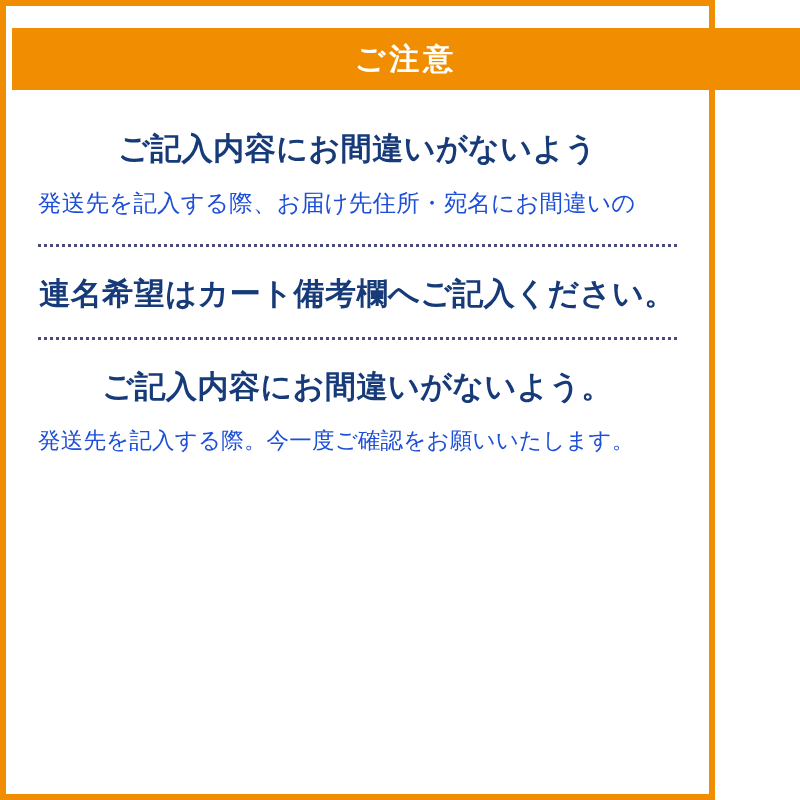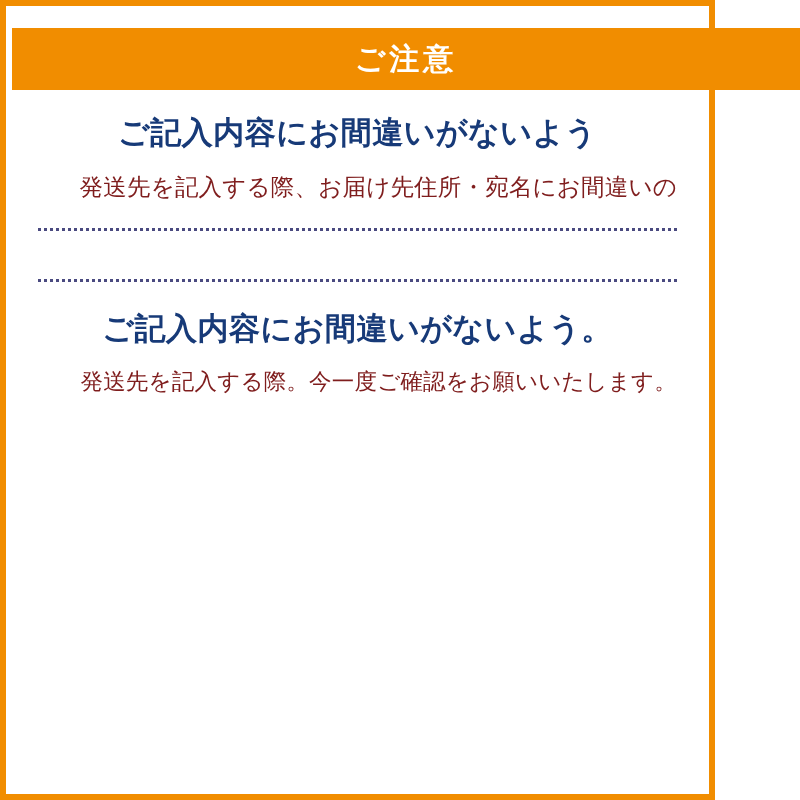--- a/index.html
+++ b/index.html
@@ -45,43 +45,42 @@
     right: 6px;
     top: 84px;
     bottom: 6px;
     padding: 0 26px;
     box-sizing: border-box;
   }
   .block {
     padding-top: 26px;
   }
   .block.first {
-    padding-top: 22px;
+    padding-top: 38px;
   }
   .block-heading {
     color: #173a78;
     font-weight: bold;
     font-size: 31px;
     line-height: 1.36;
     text-align: center;
     letter-spacing: 0.5px;
   }
   .block-heading.two-line {
     font-size: 31px;
   }
   .block-heading .hl {
     display: block;
   }
   .block-body {
-    color: #7f1d1d;
+    color: #1d4ed8;
     font-size: 23.5px;
     line-height: 1.62;
     margin-top: 14px;
     letter-spacing: 0.2px;
-    text-align: right;
   }
   .block-body.small {
     font-size: 22.5px;
     line-height: 1.6;
   }
   .divider {
     margin-top: 22px;
     border-top: 3px dotted #2b2b6b;
     opacity: 0.85;
     height: 0;
@@ -104,20 +103,23 @@
         <span class="hl">ご記入内容にお間違いがないよう</span>
       </div>
       <div class="block-body">
         <span class="sr-line">発送先を記入する際、お届け先住所・宛名にお間違いの</span>
       </div>
     </div>
 
     <div class="divider"></div>
 
     <div class="block">
+      <div class="block-heading">
+        <span class="hl">連名希望はカート備考欄へご記入ください。</span>
+      </div>
     </div>
 
     <div class="divider"></div>
 
     <div class="block">
       <div class="block-heading">
         <span class="hl">ご記入内容にお間違いがないよう。</span>
       </div>
       <div class="block-body small">
         <span class="sr-line">発送先を記入する際。今一度ご確認をお願いいたします。</span>

